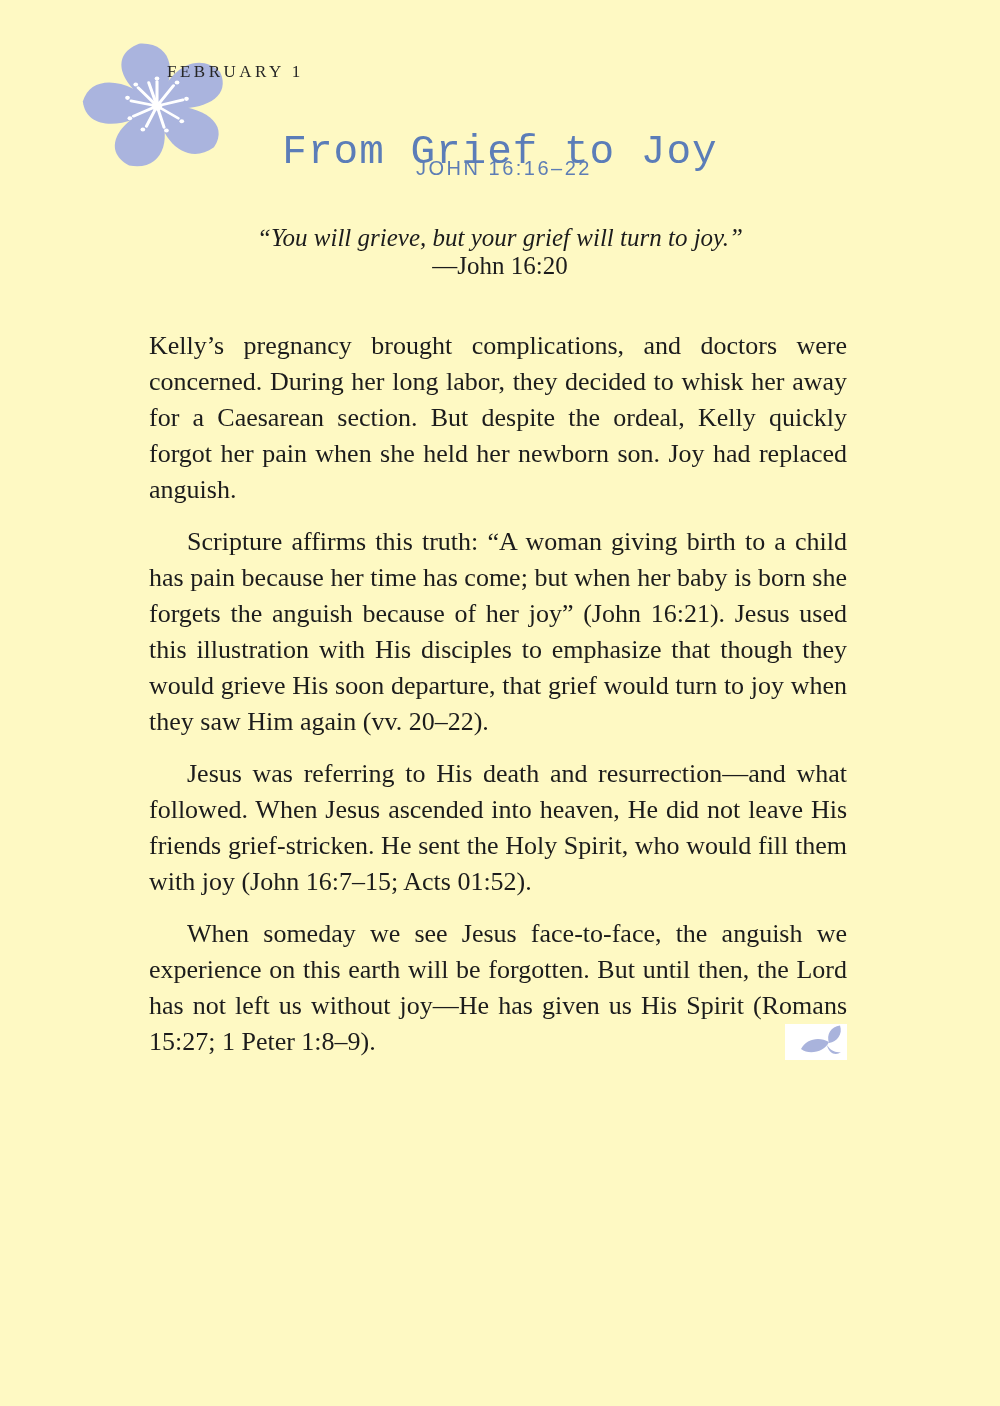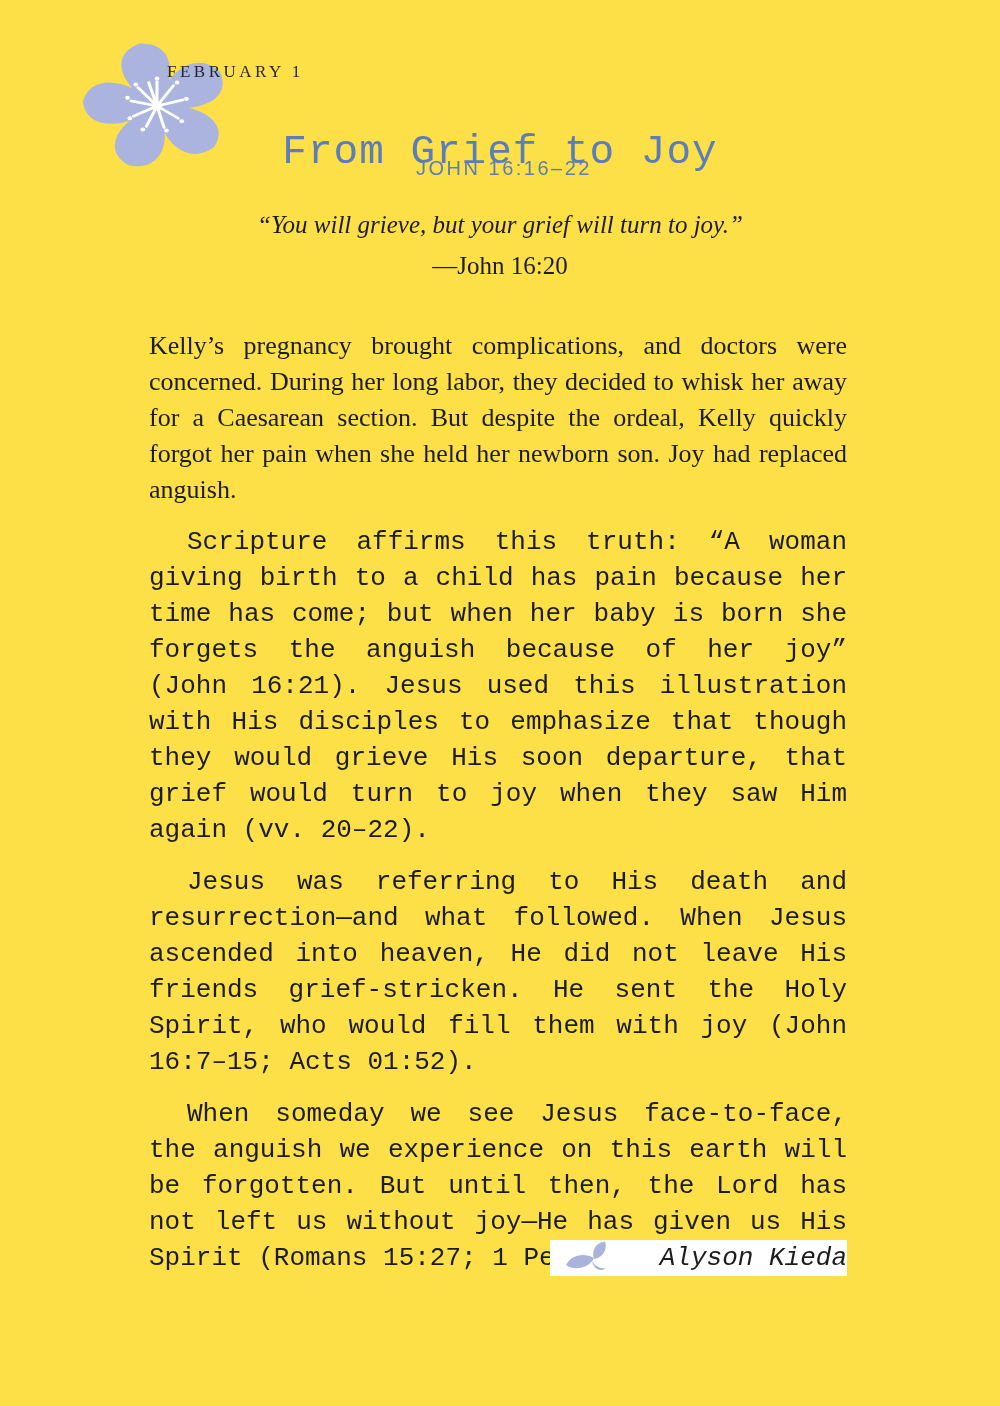--- a/index.html
+++ b/index.html
@@ -4,21 +4,21 @@
 <style>
   html, body {
     margin: 0;
     padding: 0;
     background: #ffffff;
   }
   .page {
     position: relative;
     width: 1000px;
     height: 1406px;
-    background: #fde047;
+    background: #fef9c3;
     overflow: hidden;
     font-family: "Liberation Serif", serif;
     color: #1c1c1c;
   }
 
   
   .flower-icon {
     position: absolute;
     left: 58px;
     top: 36px;
@@ -58,21 +58,21 @@
     letter-spacing: 2.5px;
     color: #5d7db5;
     margin-left: 8px;
   }
 
   
   .quote-text {
     position: absolute;
     left: 0;
     right: 0;
-    top: 211px;
+    top: 224px;
     text-align: center;
     font-style: italic;
     font-size: 25px;
     color: #1c1c1c;
   }
   .quote-attribution {
     position: absolute;
     left: 0;
     right: 0;
     top: 252px;
@@ -90,21 +90,20 @@
   }
   .article-body p {
     margin: 16px;
     font-size: 26px;
     line-height: 36px;
     text-align: justify;
     color: #1c1c1c;
   }
   .article-body p.indent {
     text-indent: 38px;
-    font-family: Liberation Mono, monospace;
   }
   .last-par {
     position: relative;
   }
   .author-sig {
     position: absolute;
     right: 0;
     bottom: 0;
     display: flex;
     align-items: center;
@@ -181,18 +180,17 @@
     <p class="indent last-par">
       <span>When someday we see Jesus face-to-face, the anguish we experience on this earth will be forgotten. But until then, the Lord has not left us without joy—He has given us His Spirit (Romans 15:27; 1 Peter 1:8–9).</span>
       <span class="author-sig">
         <svg class="leaf-icon" viewBox="0 0 48 34" xmlns="http://www.w3.org/2000/svg" aria-hidden="true">
           <g fill="#a9b3dc">
             <path d="M2,24 C7,14 20,11 30,17 C26,26 11,31 2,24 Z"></path>
             <path d="M30,18 C27,9 32,2 41,0.5 C44,9 38,17 30,18 Z"></path>
             <path d="M28,20 C31,25 36,28 42,27 C37,31 30,29 28,20 Z"></path>
           </g>
         </svg>
-        <span class="author-name">Alyson Kieda</span>
       </span>
     </p>
   </div>
 
 </div>
 
 </body></html>

